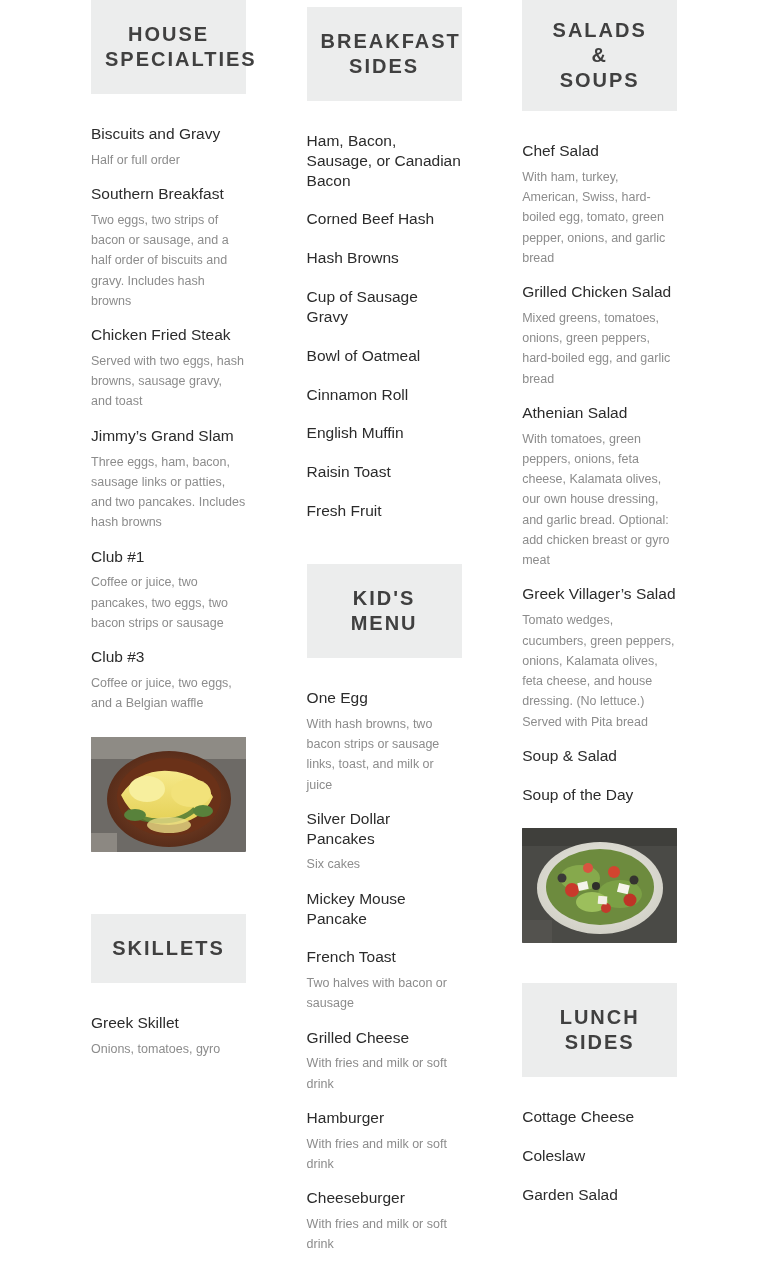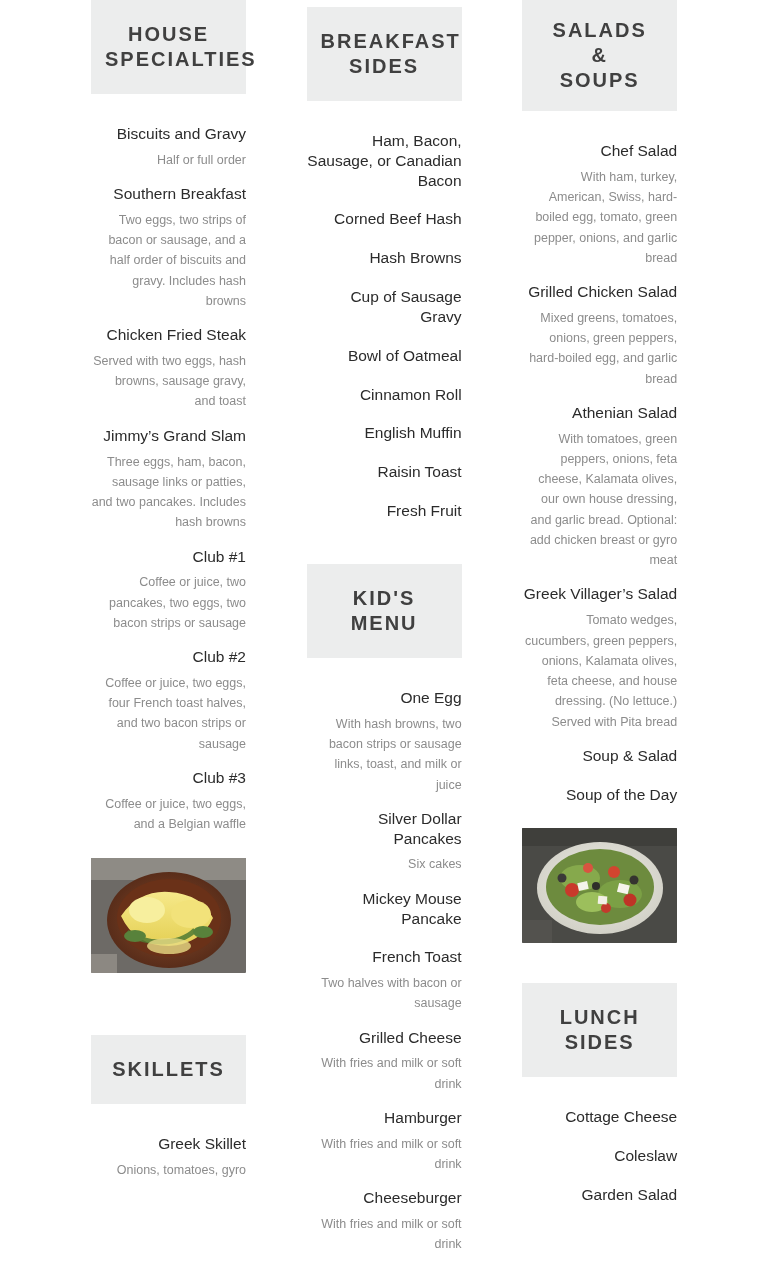--- a/index.html
+++ b/index.html
@@ -45,21 +45,20 @@
   .section-header h2 {
     margin: 4px;
     font-size: 20px;
     font-weight: 700;
     letter-spacing: 2px;
     line-height: 1.25;
     color: #404040;
   }
   .item {
     margin-bottom: 14px;
-    text-align: right;
   }
   .item-name {
     font-size: 15.5px;
     font-weight: 400;
     color: #2b2b2b;
     line-height: 1.28;
     margin: 0 0 6px 0;
   }
   .item-desc {
     font-size: 12.5px;
@@ -113,24 +112,20 @@
           <p class="item-name">Chicken Fried Steak</p>
           <p class="item-desc">Served with two eggs, hash browns, sausage gravy, and toast</p>
         </div>
         <div class="item">
           <p class="item-name">Jimmy’s Grand Slam</p>
           <p class="item-desc">Three eggs, ham, bacon, sausage links or patties, and two pancakes. Includes hash browns</p>
         </div>
         <div class="item">
           <p class="item-name">Club #1</p>
           <p class="item-desc">Coffee or juice, two pancakes, two eggs, two bacon strips or sausage</p>
-        </div>
-        <div class="item">
-          <p class="item-name">Club #2</p>
-          <p class="item-desc">Coffee or juice, two eggs, four French toast halves, and two bacon strips or sausage</p>
         </div>
         <div class="item">
           <p class="item-name">Club #3</p>
           <p class="item-desc">Coffee or juice, two eggs, and a Belgian waffle</p>
         </div>
 
         <div class="photo">
           <svg viewBox="0 0 155 115" preserveAspectRatio="none" aria-hidden="true">
             <defs>
               <radialGradient id="plateG" cx="50%" cy="50%" r="65%">

